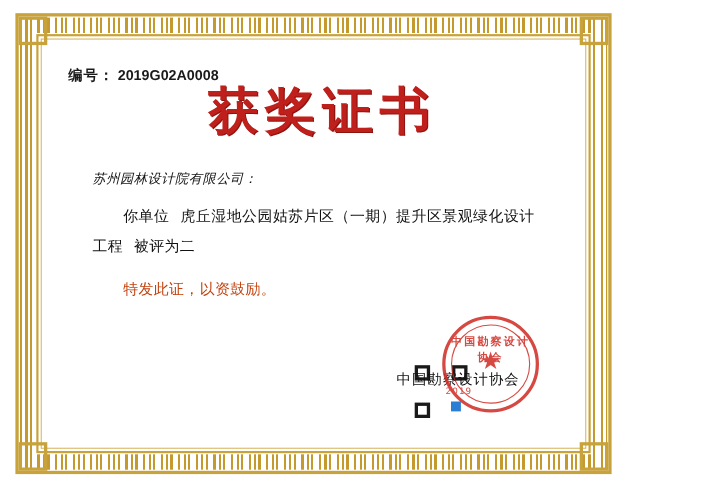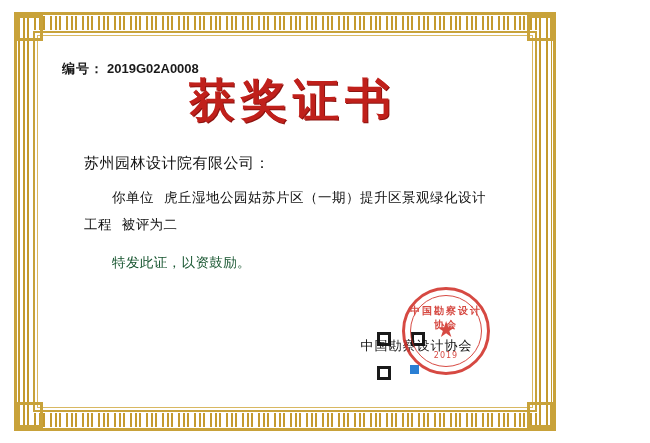--- a/index.html
+++ b/index.html
@@ -132,24 +132,25 @@
     font-size: 46px;
     letter-spacing: 6px;
     color: #c0201b;
     text-shadow: 1px 1px 0 #8c1310;
   }
 
   .recipient {
     position: absolute;
     left: 40px;
     top: 112px;
-    font-size: 15px;
+    font-size: 12px;
     color: #111111;
     font-family: "DejaVu Sans", "Liberation Sans", sans-serif;
     letter-spacing: 0.5px;
+    font-style: italic;
   }
 
   .body-text {
     position: absolute;
     left: 40px;
     right: 40px;
     top: 142px;
     font-size: 13.5px;
     line-height: 27px;
     color: #111111;
@@ -160,21 +161,21 @@
     margin: 0;
   }
   .indent { text-indent: 28px; }
   .gap { display: inline-block; width: 10px; }
 
   .closing {
     position: absolute;
     left: 40px;
     top: 212px;
     font-size: 13.5px;
-    color: #14532d;
+    color: #c2410c;
     letter-spacing: 0.4px;
     text-indent: 28px;
   }
 
   
   .qr {
     position: absolute;
     left: 330px;
     bottom: 18px;
     width: 54px;
@@ -274,21 +275,21 @@
     color: #cf2a22;
     font-size: 10px;
     letter-spacing: 2px;
     font-weight: bold;
   }
   .seal-text-bottom {
     position: absolute;
     left: 0;
     right: 0;
     bottom: 12px;
-    text-align: center;
+    text-align: left;
     color: #cf2a22;
     font-size: 8px;
     letter-spacing: 1px;
   }
 </style>
 </head>
 <body>
 
 <div class="certificate">
 

